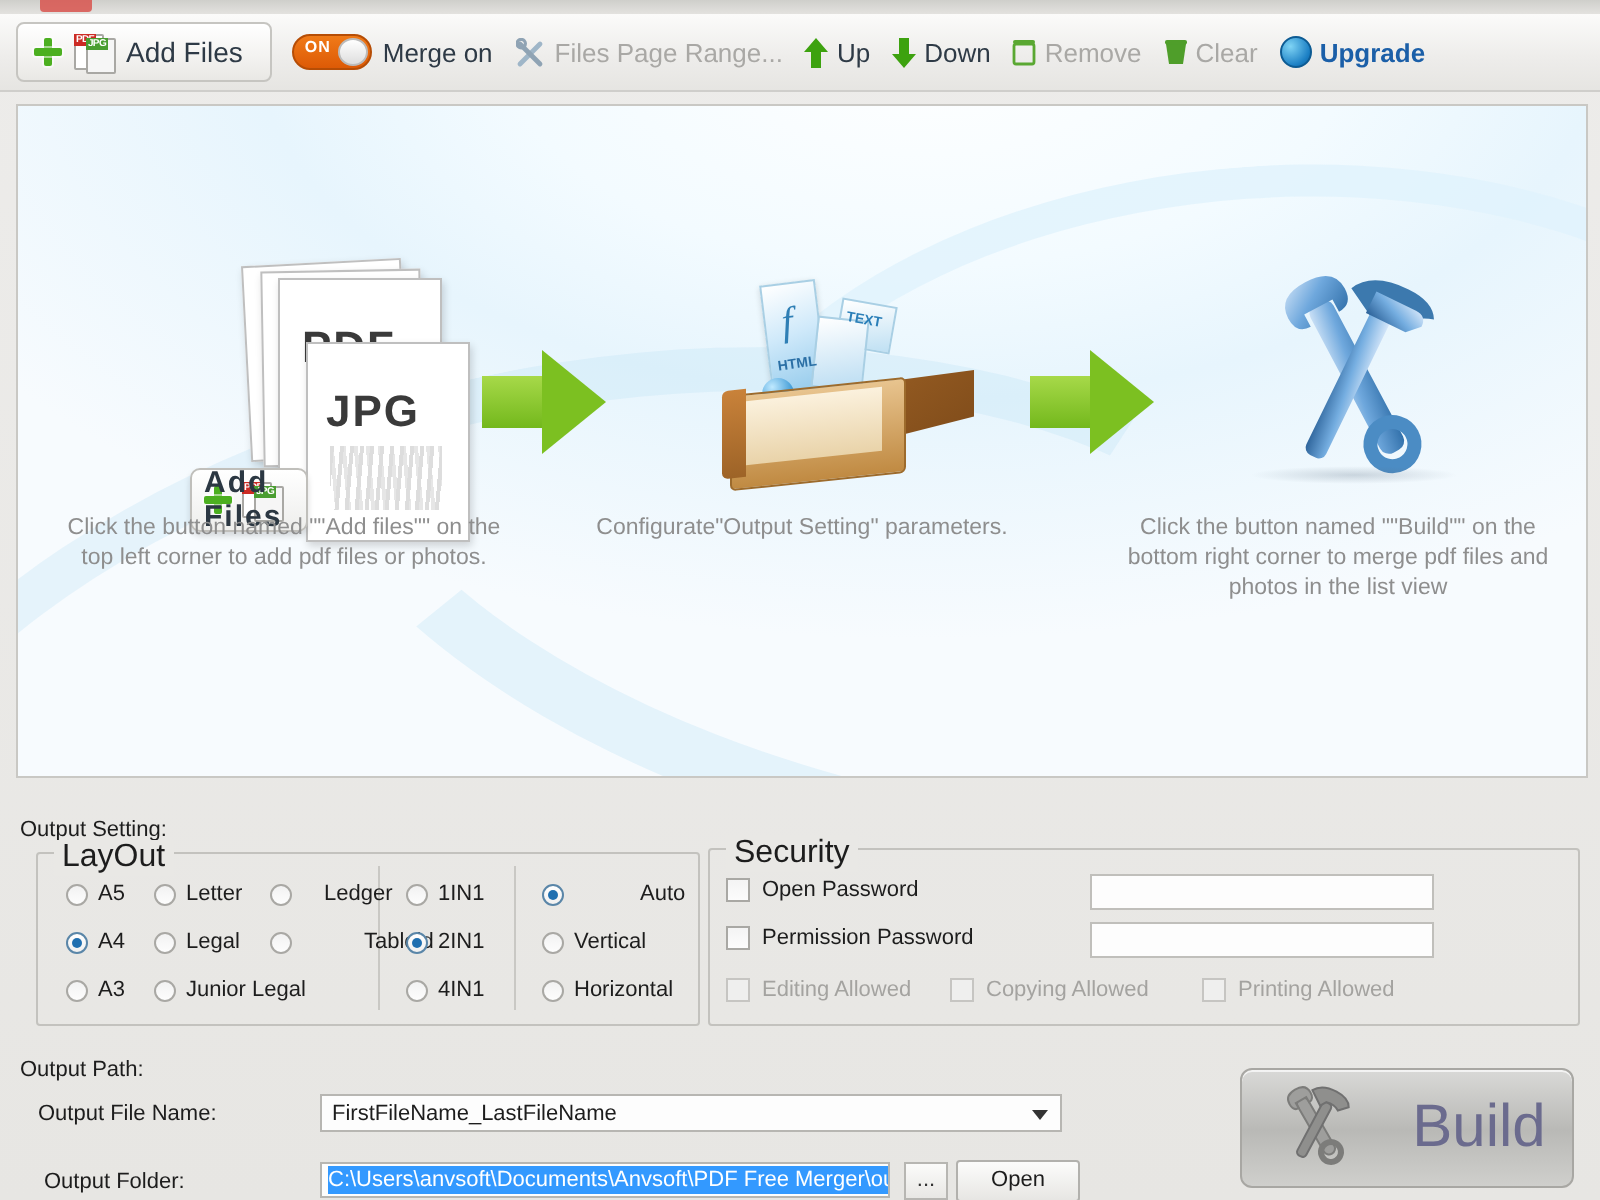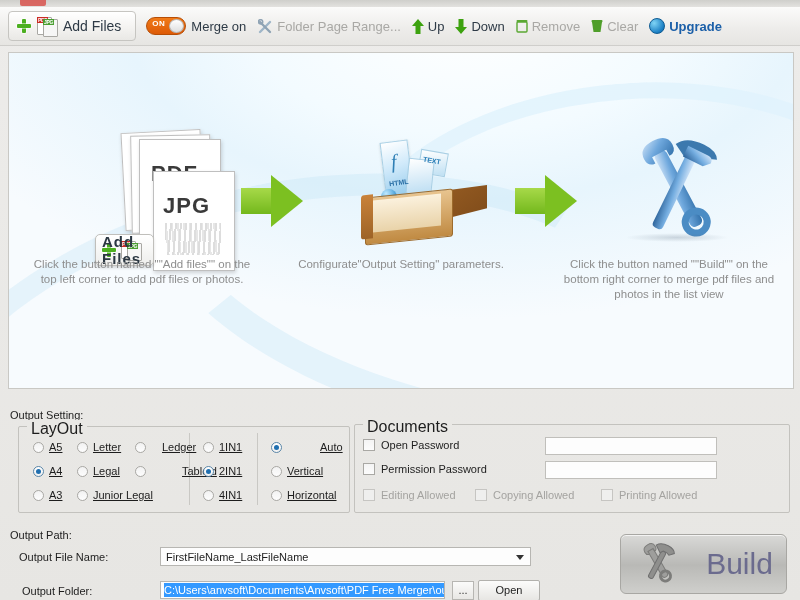--- a/index.html
+++ b/index.html
@@ -281,21 +281,21 @@
     border:1px solid #a9a8a4; box-sizing:border-box; position:relative;
   }
   .radio.on {
     background:linear-gradient(180deg,#ffffff,#f0f0f0);
     border-color:#5a86a8;
   }
   .radio.on::after {
     content:""; position:absolute; left:2px; top:2px; width:5px; height:5px;
     border-radius:50%; background:#1f6fb0;
   }
-  .rlbl { font-size:11px; color:#1d1d1d; white-space:nowrap;text-decoration:underline; }
+  .rlbl { font-size:11px; color:#1d1d1d; white-space:nowrap; }
 
   .cb-row { position:absolute; display:flex; align-items:center; gap:6px; cursor:pointer; }
   .cbox {
     width:12px;height:12px;flex:0 0 12px; box-sizing:border-box;
     background:linear-gradient(180deg,#f4f4f4,#fcfcfc);
     border:1px solid #a9a8a4;
   }
   .cbox.dim { background:#efefee; border-color:#c6c5c2; }
   .clbl { font-size:11px; color:#1d1d1d; white-space:nowrap; }
   .clbl.dim { color:#a4a3a0; }
@@ -388,21 +388,21 @@
     </div>
 
     <div class="tb-item">
       <span class="ic-wrench">
         <svg width="15" height="15" viewBox="0 0 15 15">
           <line x1="2" y1="13" x2="12" y2="3" stroke="#9fb6c8" stroke-width="2.4" stroke-linecap="round"></line>
           <line x1="12" y1="13" x2="2" y2="3" stroke="#8fa3b4" stroke-width="2.4" stroke-linecap="round"></line>
           <circle cx="2.6" cy="2.8" r="2.1" fill="none" stroke="#8fa3b4" stroke-width="1.6"></circle>
         </svg>
       </span>
-      <span class="tb-text dim">Folder Page Range...</span>
+      <span class="tb-text dim">Files Page Range...</span>
     </div>
 
     <div class="tb-item">
       <span class="ic-arrow">
         <svg width="12" height="15" viewBox="0 0 12 15">
           <polygon points="6,0 12,7 8.5,7 8.5,15 3.5,15 3.5,7 0,7" fill="#3da20f"></polygon>
         </svg>
       </span>
       <span class="tb-text">Up</span>
     </div>
@@ -593,21 +593,21 @@
       <span class="radio"></span>
       <span class="rlbl">Vertical</span>
     </div>
     <div class="radio-row" style="left:252px; top:62px;">
       <span class="radio"></span>
       <span class="rlbl">Horizontal</span>
     </div>
   </div>
 
   <div class="group g-security">
-    <span class="legend">Documents</span>
+    <span class="legend">Security</span>
 
     <div class="cb-row" style="left:8px; top:14px;">
       <span class="cbox"></span>
       <span class="clbl">Open Password</span>
     </div>
     <div class="pwfield" style="left:190px; top:12px;"></div>
 
     <div class="cb-row" style="left:8px; top:38px;">
       <span class="cbox"></span>
       <span class="clbl">Permission Password</span>

